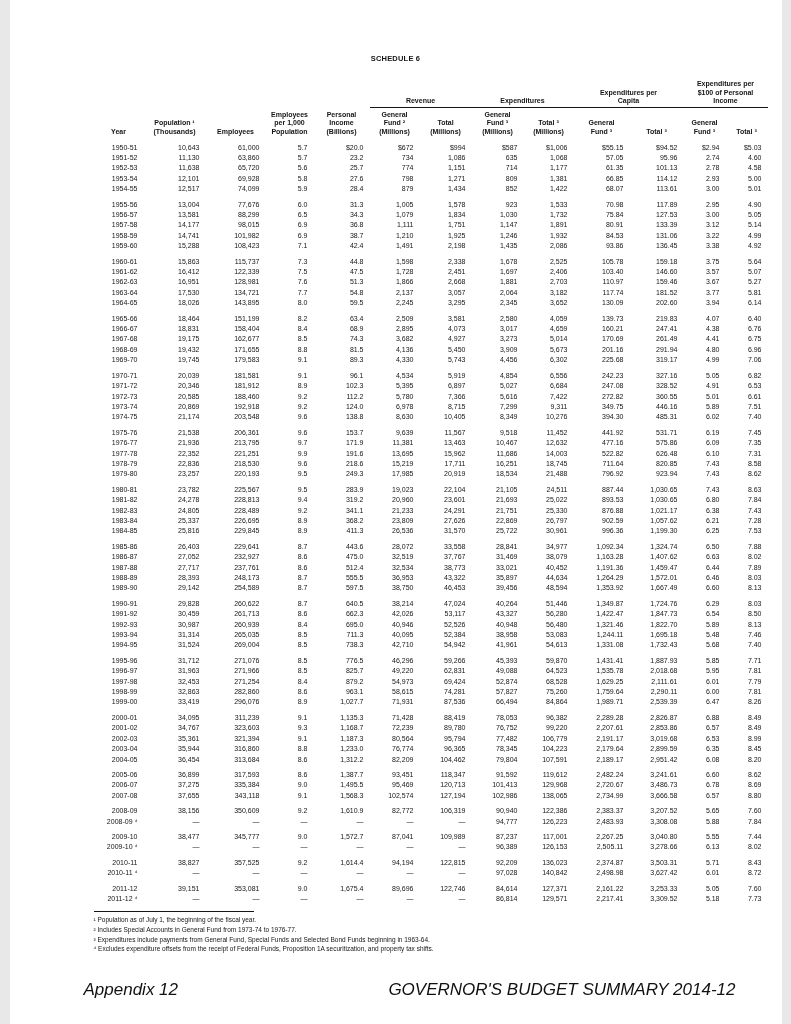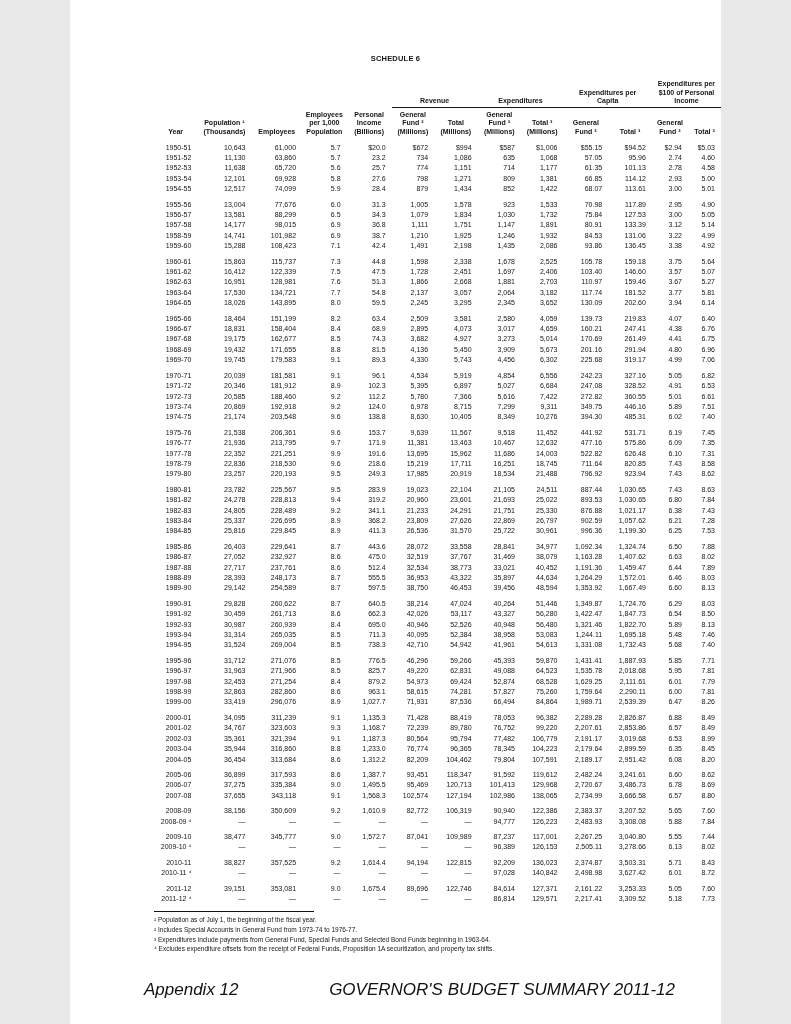--- a/index.html
+++ b/index.html
@@ -1,17 +1,17 @@
 <!DOCTYPE html>
 <html><head>
 <meta charset="utf-8">
 <style>
   html,body{margin:0;padding:0;background:#e8e8e8;}
   .page{
-    position:relative;width:651px;height:1024px;margin:0 auto;background:#ffffff;
+    position:relative;width:772px;height:1024px;margin:0 auto;background:#ffffff;
     font-family:"Liberation Sans",sans-serif;color:#151515;overflow:hidden;
   }
   .title-block{padding-top:54px;text-align:center;font-weight:bold;font-size:7.5px;line-height:10px;letter-spacing:.2px;}
   table.sched{border-collapse:collapse;table-layout:fixed;margin:16px 0 0 84px;}
   table.sched th{
     font-weight:bold;font-size:7px;line-height:8.6px;vertical-align:bottom;
     text-align:center;white-space:pre-line;padding:0 2px 2px;
   }
   tr.groups th.group{border-bottom:1px solid #151515;padding-bottom:1px;}
   tr.cols th{padding-top:3px;padding-bottom:6px;}
@@ -1093,16 +1093,16 @@
   <div class="footnotes">
     <div class="footnote-rule"></div>
     <div>¹ Population as of July 1, the beginning of the fiscal year.</div>
     <div>² Includes Special Accounts in General Fund from 1973-74 to 1976-77.</div>
     <div>³ Expenditures include payments from General Fund, Special Funds and Selected Bond Funds beginning in 1963-64.</div>
     <div>⁴ Excludes expenditure offsets from the receipt of Federal Funds, Proposition 1A securitization, and property tax shifts.</div>
   </div>
 
   <div class="footer">
     <span>Appendix 12</span>
-    <span>GOVERNOR'S BUDGET SUMMARY 2011-12</span>
+    <span>GOVERNOR'S BUDGET SUMMARY 2014-12</span>
   </div>
 
 </div>
 
 </body></html>

